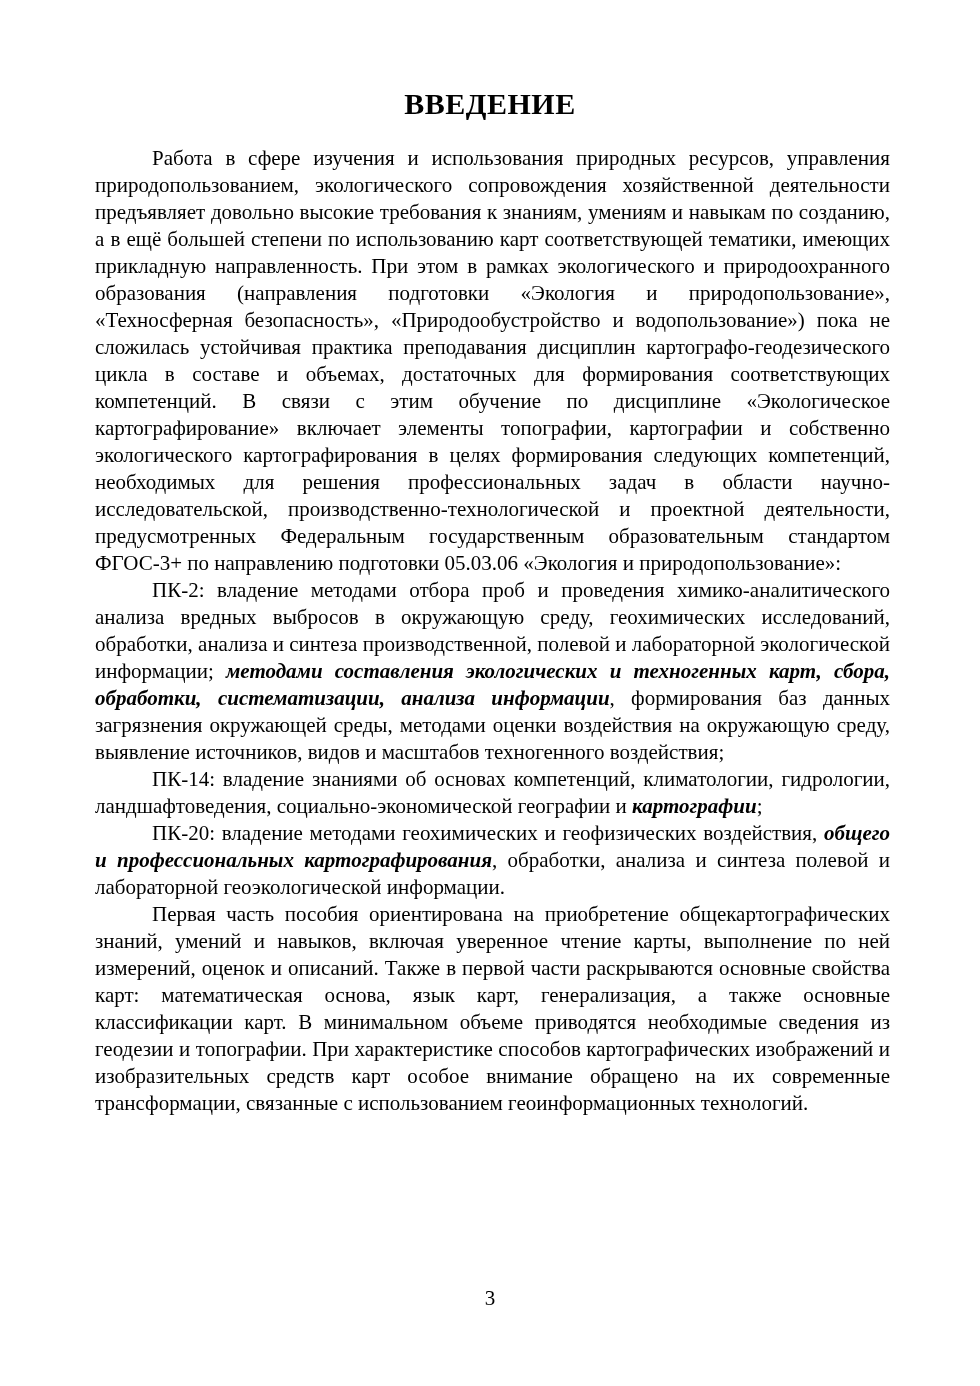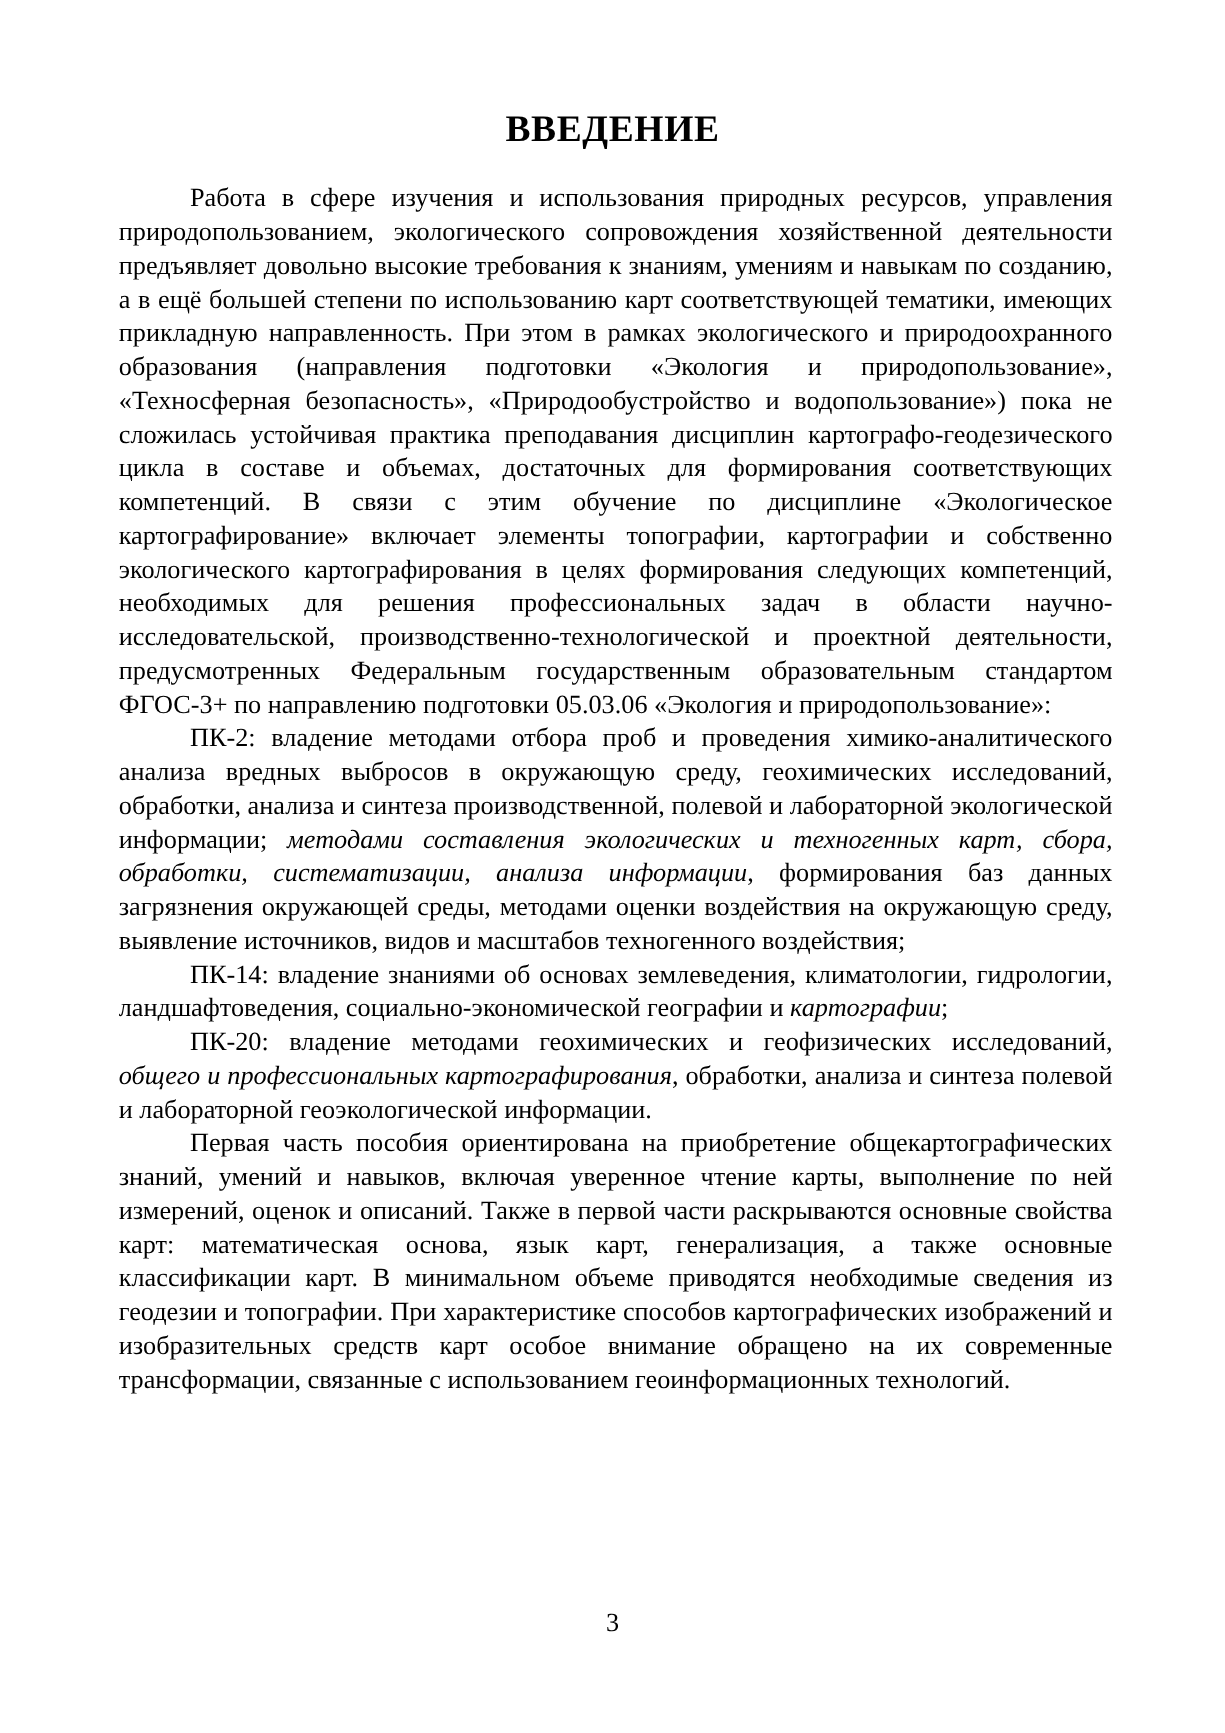--- a/index.html
+++ b/index.html
@@ -35,20 +35,21 @@
     margin: 0;
     font-size: 21px;
     line-height: 27px;
     text-align: justify;
     text-indent: 57px;
     hyphens: auto;
     -webkit-hyphens: auto;
   }
   .body-text p i {
     font-style: italic;
+    font-weight: bold;
   }
   .page-number {
     position: absolute;
     left: 0;
     right: 0;
     bottom: 74px;
     text-align: center;
     font-size: 21px;
     line-height: 27px;
   }
@@ -59,24 +60,24 @@
 <div class="page">
 
   <h1 class="title">ВВЕДЕНИЕ</h1>
 
   <div class="body-text">
 
     <p><span>Работа в сфере изучения и использования природных ресурсов, управления природопользованием, экологического сопровождения хозяйственной деятельности предъявляет довольно высокие требования к знаниям, умениям и навыкам по созданию, а в ещё большей степени по использованию карт соответствующей тематики, имеющих прикладную направленность. При этом в рамках экологического и природоохранного образования (направления подготовки «Экология и природопользование», «Техносферная безопасность», «Природообустройство и водопользование») пока не сложилась устойчивая практика преподавания дисциплин картографо-геодезического цикла в составе и объемах, достаточных для формирования соответствующих компетенций. В связи с этим обучение по дисциплине «Экологическое картографирование» включает элементы топографии, картографии и собственно экологического картографирования в целях формирования следующих компетенций, необходимых для решения профессиональных задач в области научно-исследовательской, производственно-технологической и проектной деятельности, предусмотренных Федеральным государственным образовательным стандартом ФГОС-3+ по направлению подготовки 05.03.06 «Экология и природопользование»:</span></p>
 
     <p><span>ПК-2: владение методами отбора проб и проведения химико-аналитического анализа вредных выбросов в окружающую среду, геохимических исследований, обработки, анализа и синтеза производственной, полевой и лабораторной экологической информации; </span><i>методами составления экологических и техногенных карт, сбора, обработки, систематизации, анализа информации</i><span>, формирования баз данных загрязнения окружающей среды, методами оценки воздействия на окружающую среду, выявление источников, видов и масштабов техногенного воздействия;</span></p>
 
-    <p><span>ПК-14: владение знаниями об основах землеведения, климатологии, гидрологии, ландшафтоведения, социально-экономической географии и </span><i>картографии</i><span>;</span></p>
+    <p><span>ПК-14: владение знаниями об основах компетенций, климатологии, гидрологии, ландшафтоведения, социально-экономической географии и </span><i>картографии</i><span>;</span></p>
 
 
-    <p><span>ПК-20: владение методами геохимических и геофизических исследований, </span><i>общего и профессиональных картографирования</i><span>, обработки, анализа и синтеза полевой и лабораторной геоэкологической информации.</span></p>
+    <p><span>ПК-20: владение методами геохимических и геофизических воздействия, </span><i>общего и профессиональных картографирования</i><span>, обработки, анализа и синтеза полевой и лабораторной геоэкологической информации.</span></p>
 
     <p><span>Первая часть пособия ориентирована на приобретение общекартографических знаний, умений и навыков, включая уверенное чтение карты, выполнение по ней измерений, оценок и описаний. Также в первой части раскрываются основные свойства карт: математическая основа, язык карт, генерализация, а также основные классификации карт. В минимальном объеме приводятся необходимые сведения из геодезии и топографии. При характеристике способов картографических изображений и изобразительных средств карт особое внимание обращено на их современные трансформации, связанные с использованием геоинформационных технологий.</span></p>
 
   </div>
 
   <div class="page-number">3</div>
 
 </div>
 
 </body></html>

